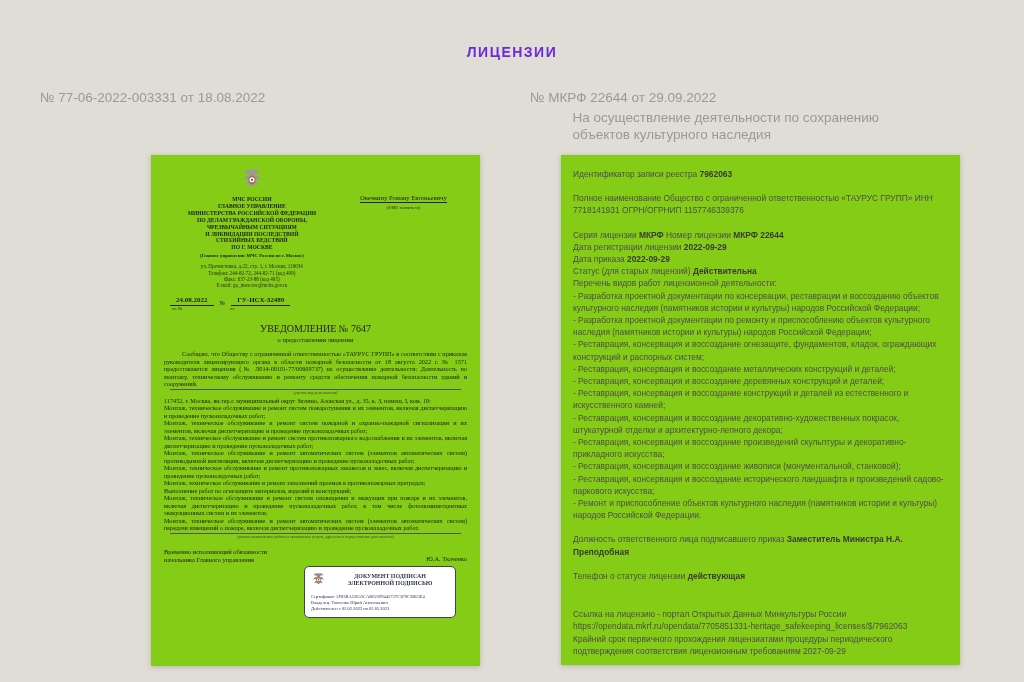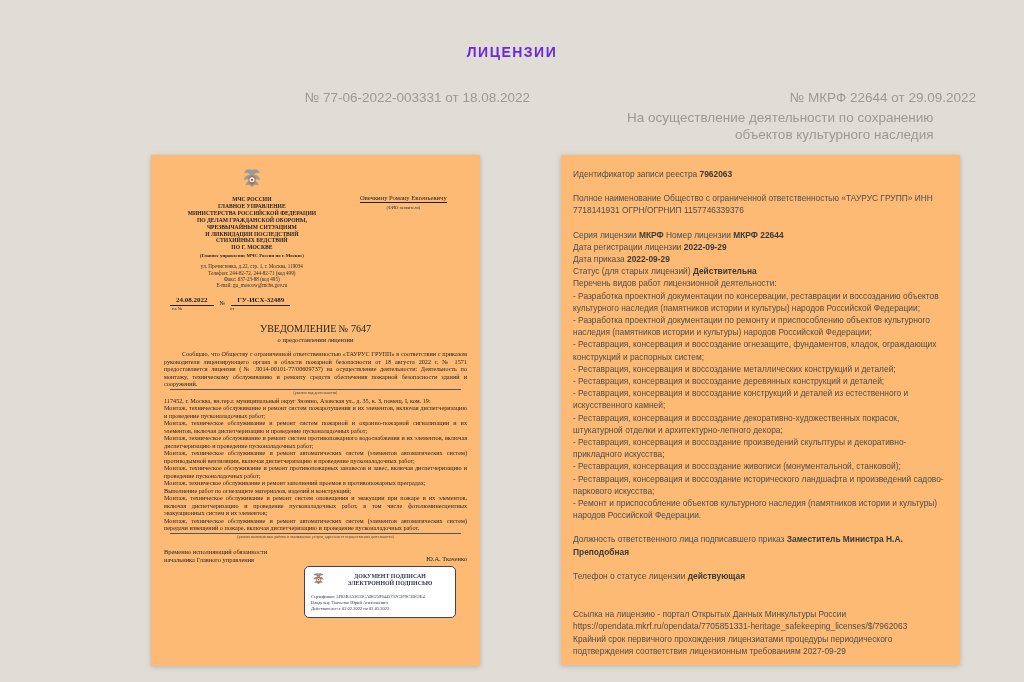--- a/index.html
+++ b/index.html
@@ -8,29 +8,29 @@
     background:#e0ddd7;
     font-family:"Liberation Sans", sans-serif;
     position:relative;
     overflow:hidden;
   }
   .page-title {
     position:absolute; top:44px; left:0; width:100%;
     text-align:center; font-size:14px; font-weight:bold;
     letter-spacing:1.5px; color:#6d28d9;
   }
-  .col-header { position:absolute; top:90px; text-align:right; color:#9c9893; }
+  .col-header { position:absolute; top:90px; text-align:left; color:#9c9893; }
   .col-header .num { font-size:13.5px; margin-bottom:4px; }
   .col-header .desc { font-size:13.5px; line-height:17px; margin:0 auto; }
   #left-header { left:40px; width:490px; }
   #left-header .desc { max-width:450px; }
-  #right-header { left:546px; width:430px; }
+  #right-header { left:530px; width:430px; }
   #right-header .desc { max-width:345px; }
 
-  .doc { position:absolute; background:#fdba74; box-shadow:0 1px 5px rgba(90,80,70,.3); }
+  .doc { position:absolute; background:#84cc16; box-shadow:0 1px 5px rgba(90,80,70,.3); }
 
   
   #left-doc {
     left:116px; top:155px; width:329px; height:511px;
     padding:13px 13px; font-family:"Liberation Serif", serif; color:#1f1f1f;margin-left:35px;
   }
   .ld-header { display:flex; }
   .ld-left { width:58%; }
   .ld-right { width:42%; text-align:center; }
   .emblem-top { display:block; width:24px; height:26px; margin:0 auto 2px auto; }

